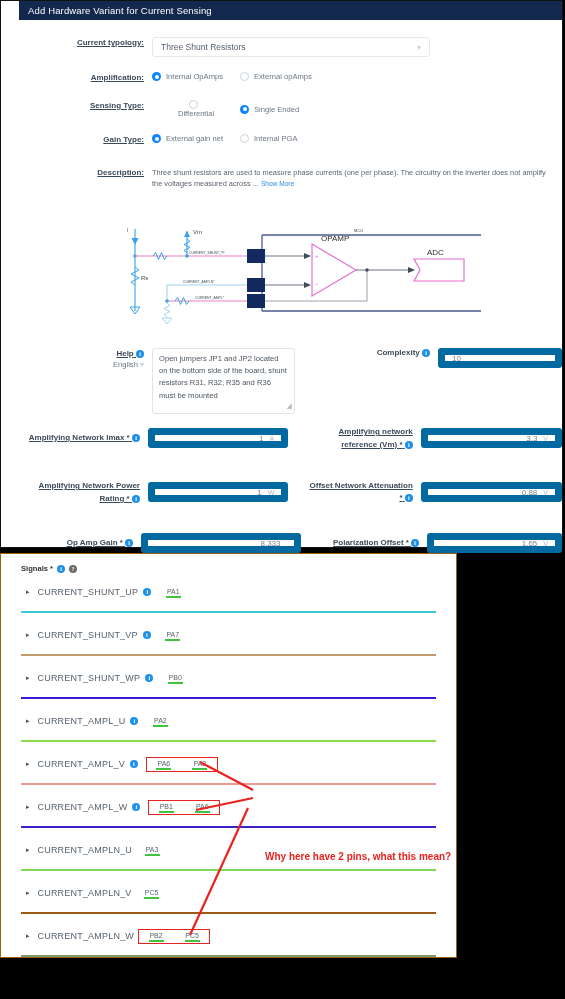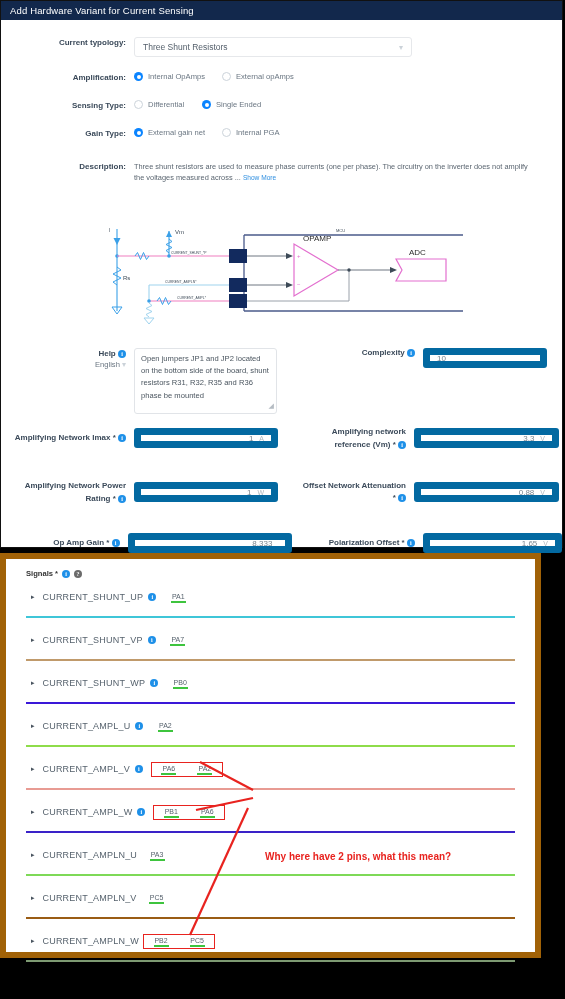--- a/index.html
+++ b/index.html
@@ -1,27 +1,27 @@
 <!DOCTYPE html>
 <html><head>
 <meta charset="utf-8">
 <style>
   html,body{margin:0;padding:0;background:#000;}
   body{width:565px;height:999px;font-family:"Liberation Sans",sans-serif;}
   .page{position:relative;width:565px;height:999px;background:#000;overflow:hidden;}
 
   
-  .panel-top{position:absolute;left:0;top:0;width:563px;height:548px;background:#fff;border:1px solid #111;box-sizing:border-box;}
+  .panel-top{position:absolute;left:0;top:0;width:563px;height:548px;background:#fff;border:1px solid #111;box-sizing:border-box;padding-left:18px;}
   .titlebar{height:19px;background:#12284c;display:flex;align-items:center;padding-left:9px;box-sizing:border-box;}
   .titlebar .t{color:#fff;font-size:9.5px;letter-spacing:.15px;}
 
   .form{position:relative;padding:0;}
 
   .row{display:flex;align-items:flex-start;margin-top:12px;}
-  .lab{width:133px;text-align:right;padding-right:8px;font-size:8px;font-weight:bold;color:#3b4a5a;box-sizing:border-box;line-height:12px;}
+  .lab{width:133px;text-align:right;padding-right:8px;font-size:8px;font-weight:bold;color:#3b4a5a;box-sizing:border-box;line-height:12px;text-decoration:underline;}
   .lab.lh{line-height:13px;}
   .ctl{flex:1;}
 
   
   .select{width:278px;height:20px;border:1px solid #e6e8eb;border-radius:3px;background:#fff;
           display:flex;align-items:center;padding:0 8px;box-sizing:border-box;font-size:8.5px;color:#55606c;justify-content:space-between;}
   .chev{color:#cbd2d9;font-size:8px;}
 
   
   .radios{display:flex;align-items:center;}
@@ -45,21 +45,21 @@
   .ta .grip{position:absolute;right:2px;bottom:1px;color:#b5bcc3;font-size:7px;}
 
   .inp{height:20px;border:7px solid #0369a1;border-radius:3px;background:#fff;display:flex;align-items:center;
        justify-content:flex-end;padding:0 7px;box-sizing:border-box;font-size:8px;color:#7a858f;}
   .inp .unit{margin-left:6px;color:#b0b8bf;font-size:7px;}
   .inp.left{justify-content:flex-start;}
 
   .langsel{font-size:7.6px;color:#6a7682;text-align:right;padding-right:8px;font-weight:normal;}
 
   
-  .panel-bot{position:absolute;left:0;top:553px;width:541px;height:405px;background:#fff;border:6px solid #a16207;box-sizing:border-box;}
+  .panel-bot{position:absolute;left:0;top:553px;width:457px;height:405px;background:#fff;border:1px solid #a16207;box-sizing:border-box;}
   .sig-head{font-size:7.6px;font-weight:bold;color:#333;padding:10px 0 0 20px;display:flex;align-items:center;gap:4px;}
   .sig-list{padding:0 20px 0 20px;}
   .sig-row{height:43px;position:relative;}
   .sig-main{display:flex;align-items:center;height:38px;padding-left:5px;}
   .caret{color:#4a5560;font-size:7px;margin-right:8px;}
   .sig-name{font-size:9px;color:#56626d;letter-spacing:.2px;}
   .pins{display:flex;align-items:center;margin-left:8px;gap:0px;}
   .pin{font-size:7px;color:#55616c;text-align:center;padding:1px 4px 0 4px;min-width:20px;}
   .pin .bar{display:block;height:2px;background:#3ec43e;margin:1px auto 0 auto;width:15px;}
   .pinbox{border:1.6px solid #e8231f;padding:1px 3px;display:flex;gap:8px;}
@@ -106,21 +106,21 @@
               <span>External opAmps</span>
             </div>
           </div>
         </div>
       </div>
 
       <div class="row" style="margin-top:16px;">
         <div class="lab">Sensing Type:</div>
         <div class="ctl">
           <div class="radios">
-            <div class="ritem" style="width:68px;">
+            <div class="ritem" style="width:88px;flex-direction:column;">
               <span class="rdot"></span>
               <span>Differential</span>
             </div>
             <div class="ritem">
               <span class="rdot on"></span>
               <span>Single Ended</span>
             </div>
           </div>
         </div>
       </div>
@@ -222,21 +222,21 @@
               <span>Help</span>
               <span class="info">i</span>
             </div>
             <div class="langsel">
               <span>English</span>
               <span class="chev">▾</span>
             </div>
           </div>
           <div>
             <div class="ta">
-              <span>Open jumpers JP1 and JP2 located on the bottom side of the board, shunt resistors R31, R32, R35 and R36 phase be mounted</span>
+              <span>Open jumpers JP1 and JP2 located on the bottom side of the board, shunt resistors R31, R32, R35 and R36 must be mounted</span>
               <span class="grip">◢</span>
             </div>
           </div>
           <div style="width:78px;text-align:right;padding-right:8px;font-size:8px;font-weight:bold;color:#3b4a5a;margin-left:60px;">
             <span>Complexity</span>
             <span class="info">i</span>
           </div>
           <div style="flex:1;">
             <div class="inp left" style="width:124px;">
               <span>10</span>

